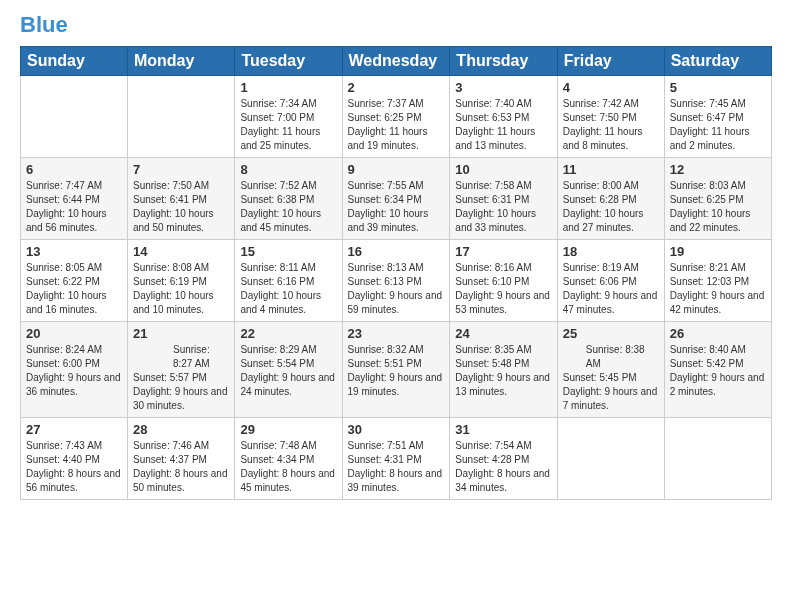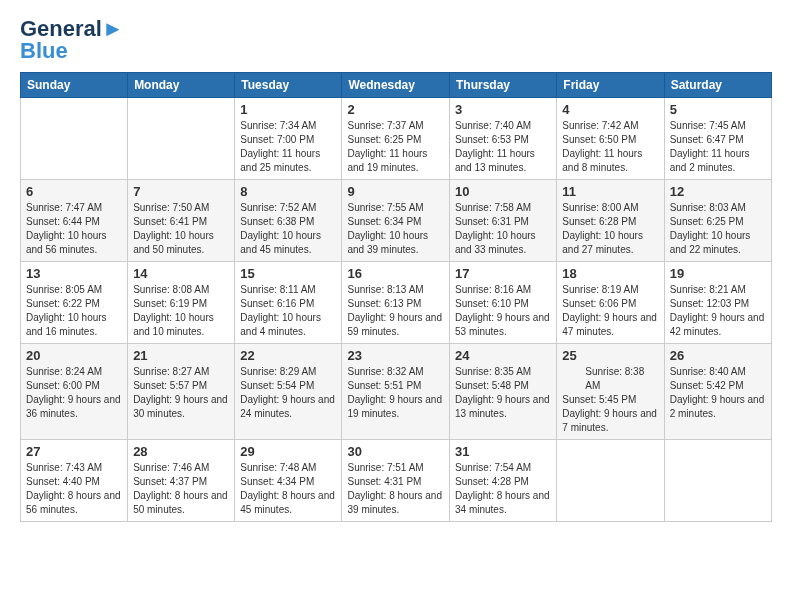--- a/index.html
+++ b/index.html
@@ -39,21 +39,21 @@
       color: #555;
     }
     .calendar {
       width: 100%;
       border-collapse: collapse;
       border: 1px solid #ccc;
     }
     .calendar th {
       background-color: #2a6fad;
       color: #fff;
-      font-size: 12px;
+      font-size: 16px;
       font-weight: bold;
       padding: 5px 6px;
       text-align: left;
       border: 1px solid #1a5a9a;
     }
     .calendar td {
       vertical-align: top;
       width: 108px;
       min-height: 80px;
       padding: 4px 5px;
@@ -74,25 +74,20 @@
     }
     .empty-cell {
       background: #f9f9f9;
     }
   </style>
 </head>
 <body>
 
 <div class="header">
   <div class="logo">
-    <div class="logo-row">
-      <div style="font-size:22px;font-weight:bold;color:#1a3a5c;">
-        <span style="color:#1a3a5c;">General</span><span style="color:#3a8fd4;">►</span>
-      </div>
-    </div>
     <div style="font-size:22px;font-weight:bold;color:#3a8fd4;margin-top:-4px;">Blue</div>
   </div>
   <div class="title-section">
     <div class="month-title"></div>
     <div class="location-title"></div>
   </div>
 </div>
 
 <table class="calendar">
   <thead>
@@ -124,21 +119,21 @@
         </td>
         <td>
           <span class="day-number">3</span>
           <div style="line-height: 1.4;">Sunrise: 7:40 AM</div>
           <div style="line-height: 1.4;">Sunset: 6:53 PM</div>
           <div style="line-height: 1.4;">Daylight: 11 hours and 13 minutes.</div>
         </td>
         <td>
           <span class="day-number">4</span>
           <div style="line-height: 1.4;">Sunrise: 7:42 AM</div>
-          <div style="line-height: 1.4;">Sunset: 6:50 PM</div>
+          <div style="line-height: 1.4;">Sunset: 7:50 PM</div>
           <div style="line-height: 1.4;">Daylight: 11 hours and 8 minutes.</div>
         </td>
         <td>
           <span class="day-number">5</span>
           <div style="line-height: 1.4;">Sunrise: 7:45 AM</div>
           <div style="line-height: 1.4;">Sunset: 6:47 PM</div>
           <div style="line-height: 1.4;">Daylight: 11 hours and 2 minutes.</div>
         </td>
       </tr>
       <tr>
@@ -231,21 +226,21 @@
       </tr>
       <tr>
         <td>
           <span class="day-number">20</span>
           <div style="line-height: 1.4;">Sunrise: 8:24 AM</div>
           <div style="line-height: 1.4;">Sunset: 6:00 PM</div>
           <div style="line-height: 1.4;">Daylight: 9 hours and 36 minutes.</div>
         </td>
         <td>
           <span class="day-number">21</span>
-          <div style="line-height: 1.4;">Sunrise: 8:27 AM</div>
+          <div style="line-height: 1.4; margin-left: 40px;">Sunrise: 8:27 AM</div>
           <div style="line-height: 1.4;">Sunset: 5:57 PM</div>
           <div style="line-height: 1.4;">Daylight: 9 hours and 30 minutes.</div>
         </td>
         <td>
           <span class="day-number">22</span>
           <div style="line-height: 1.4;">Sunrise: 8:29 AM</div>
           <div style="line-height: 1.4;">Sunset: 5:54 PM</div>
           <div style="line-height: 1.4;">Daylight: 9 hours and 24 minutes.</div>
         </td>
         <td>

